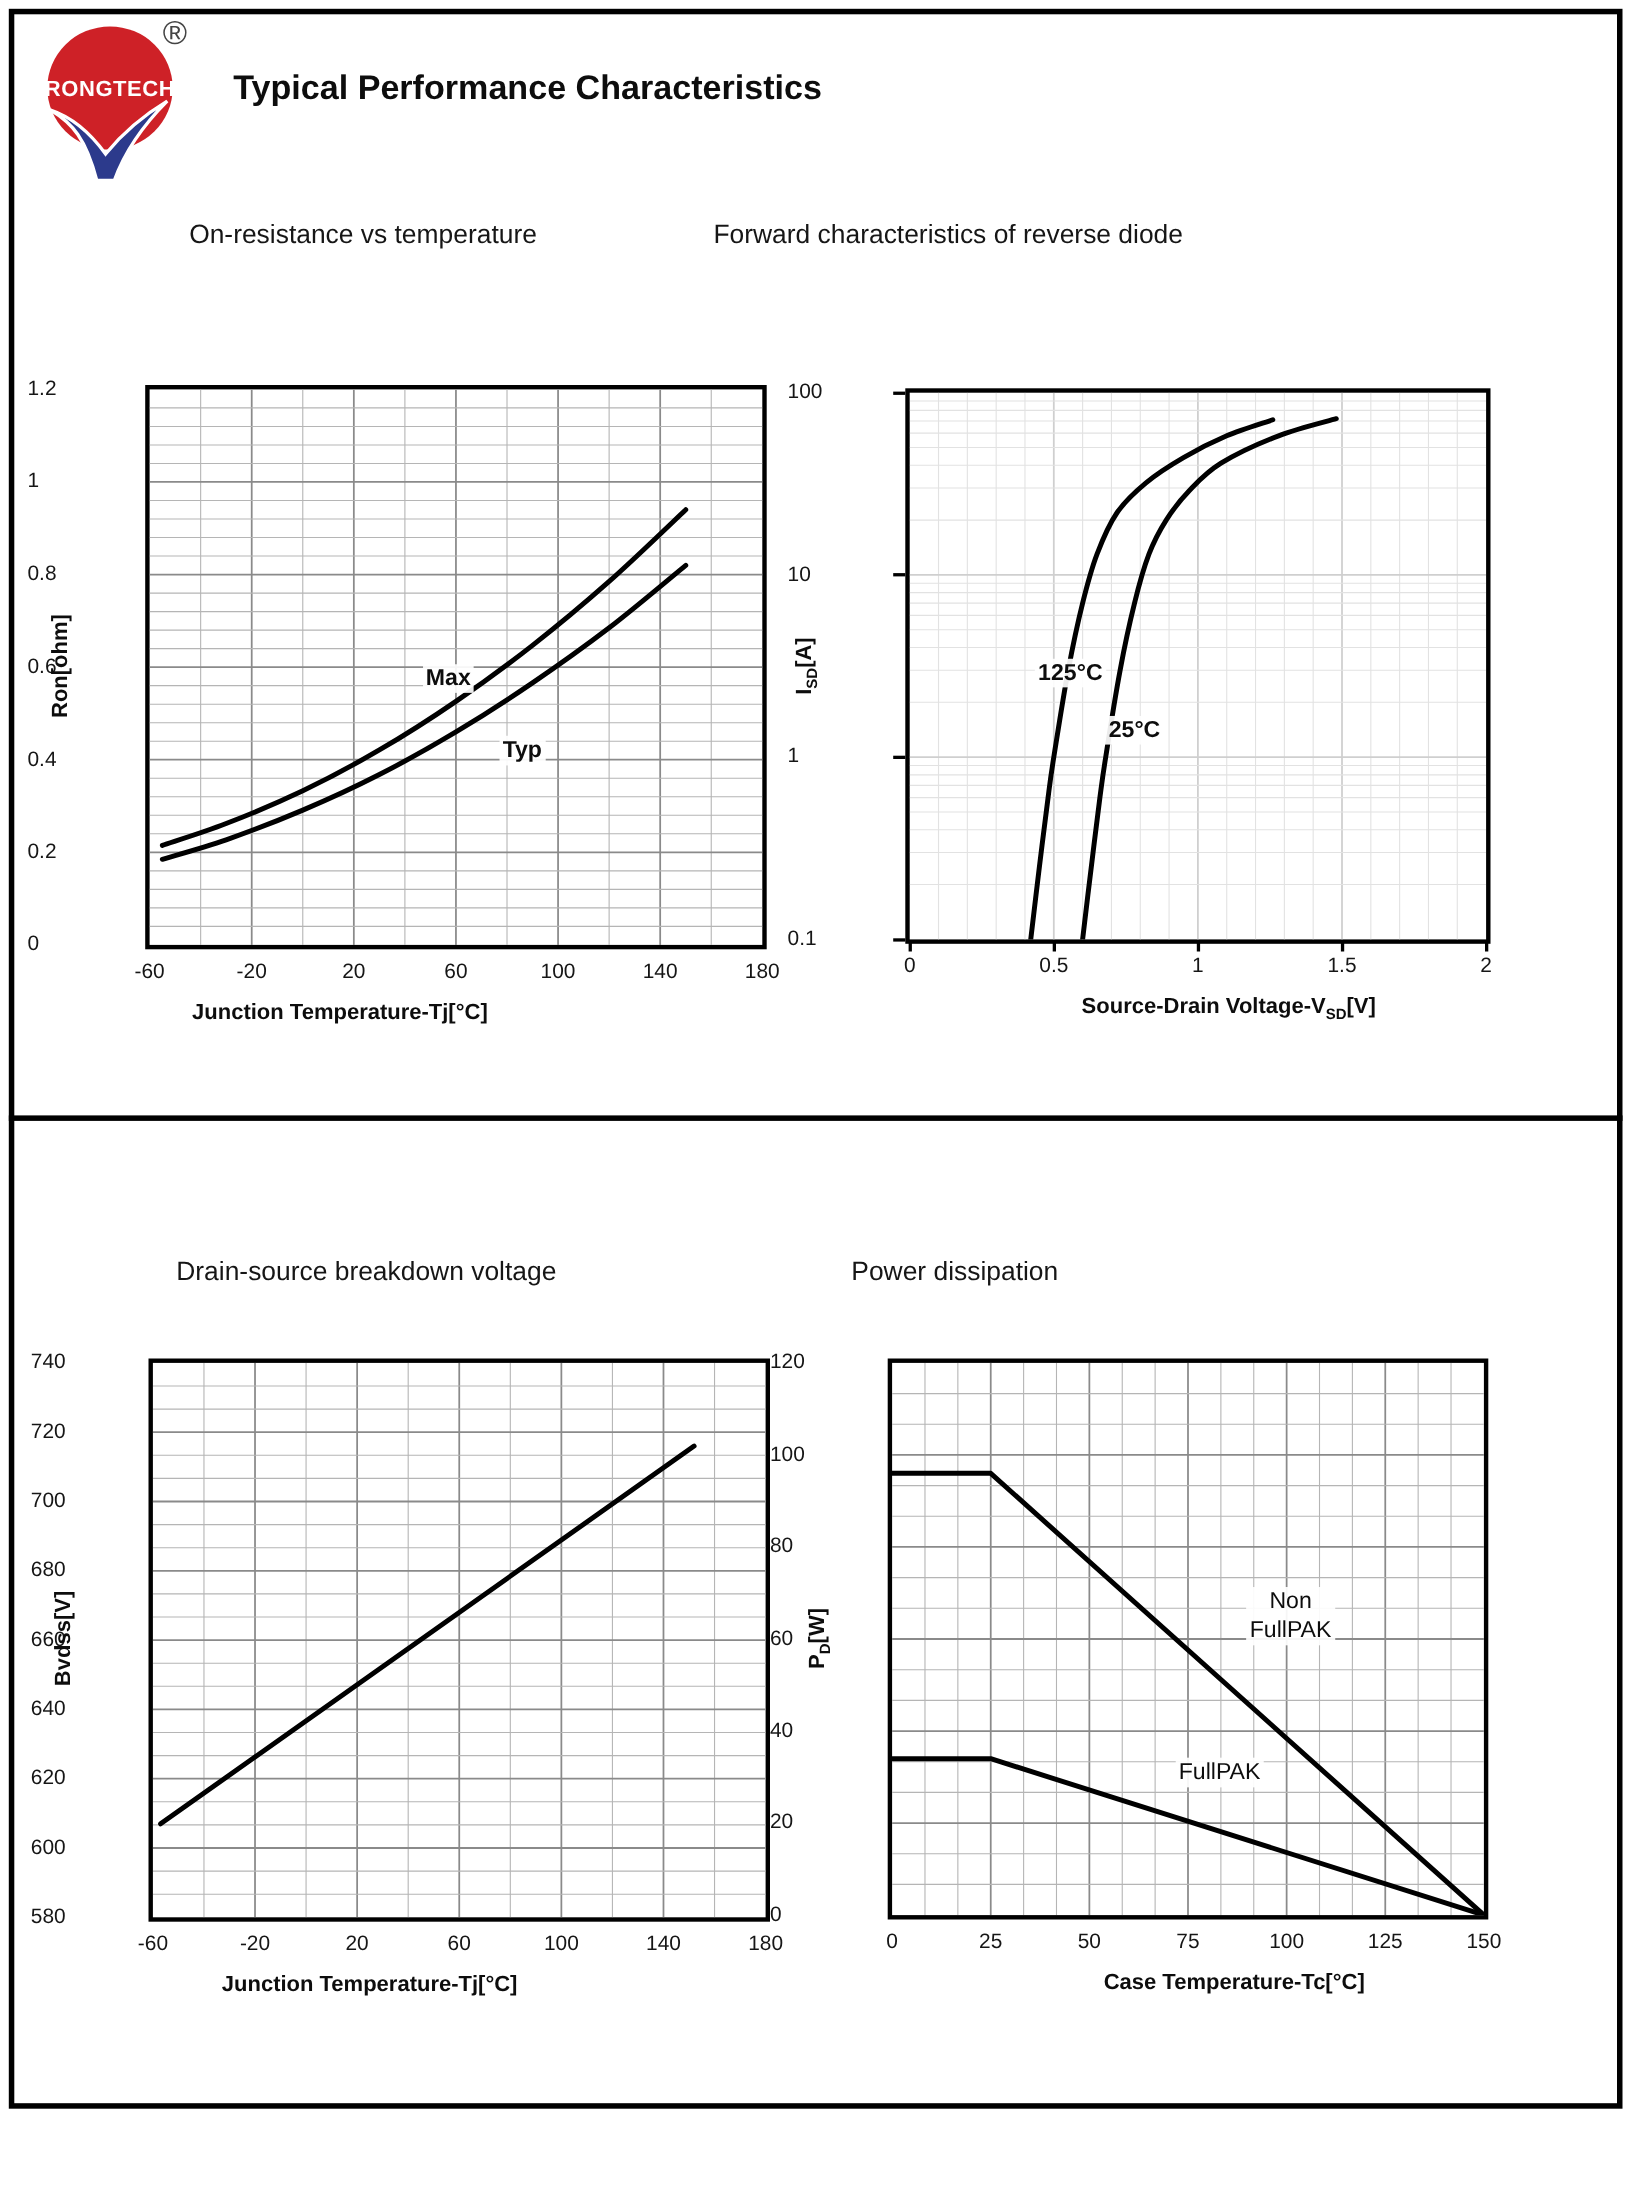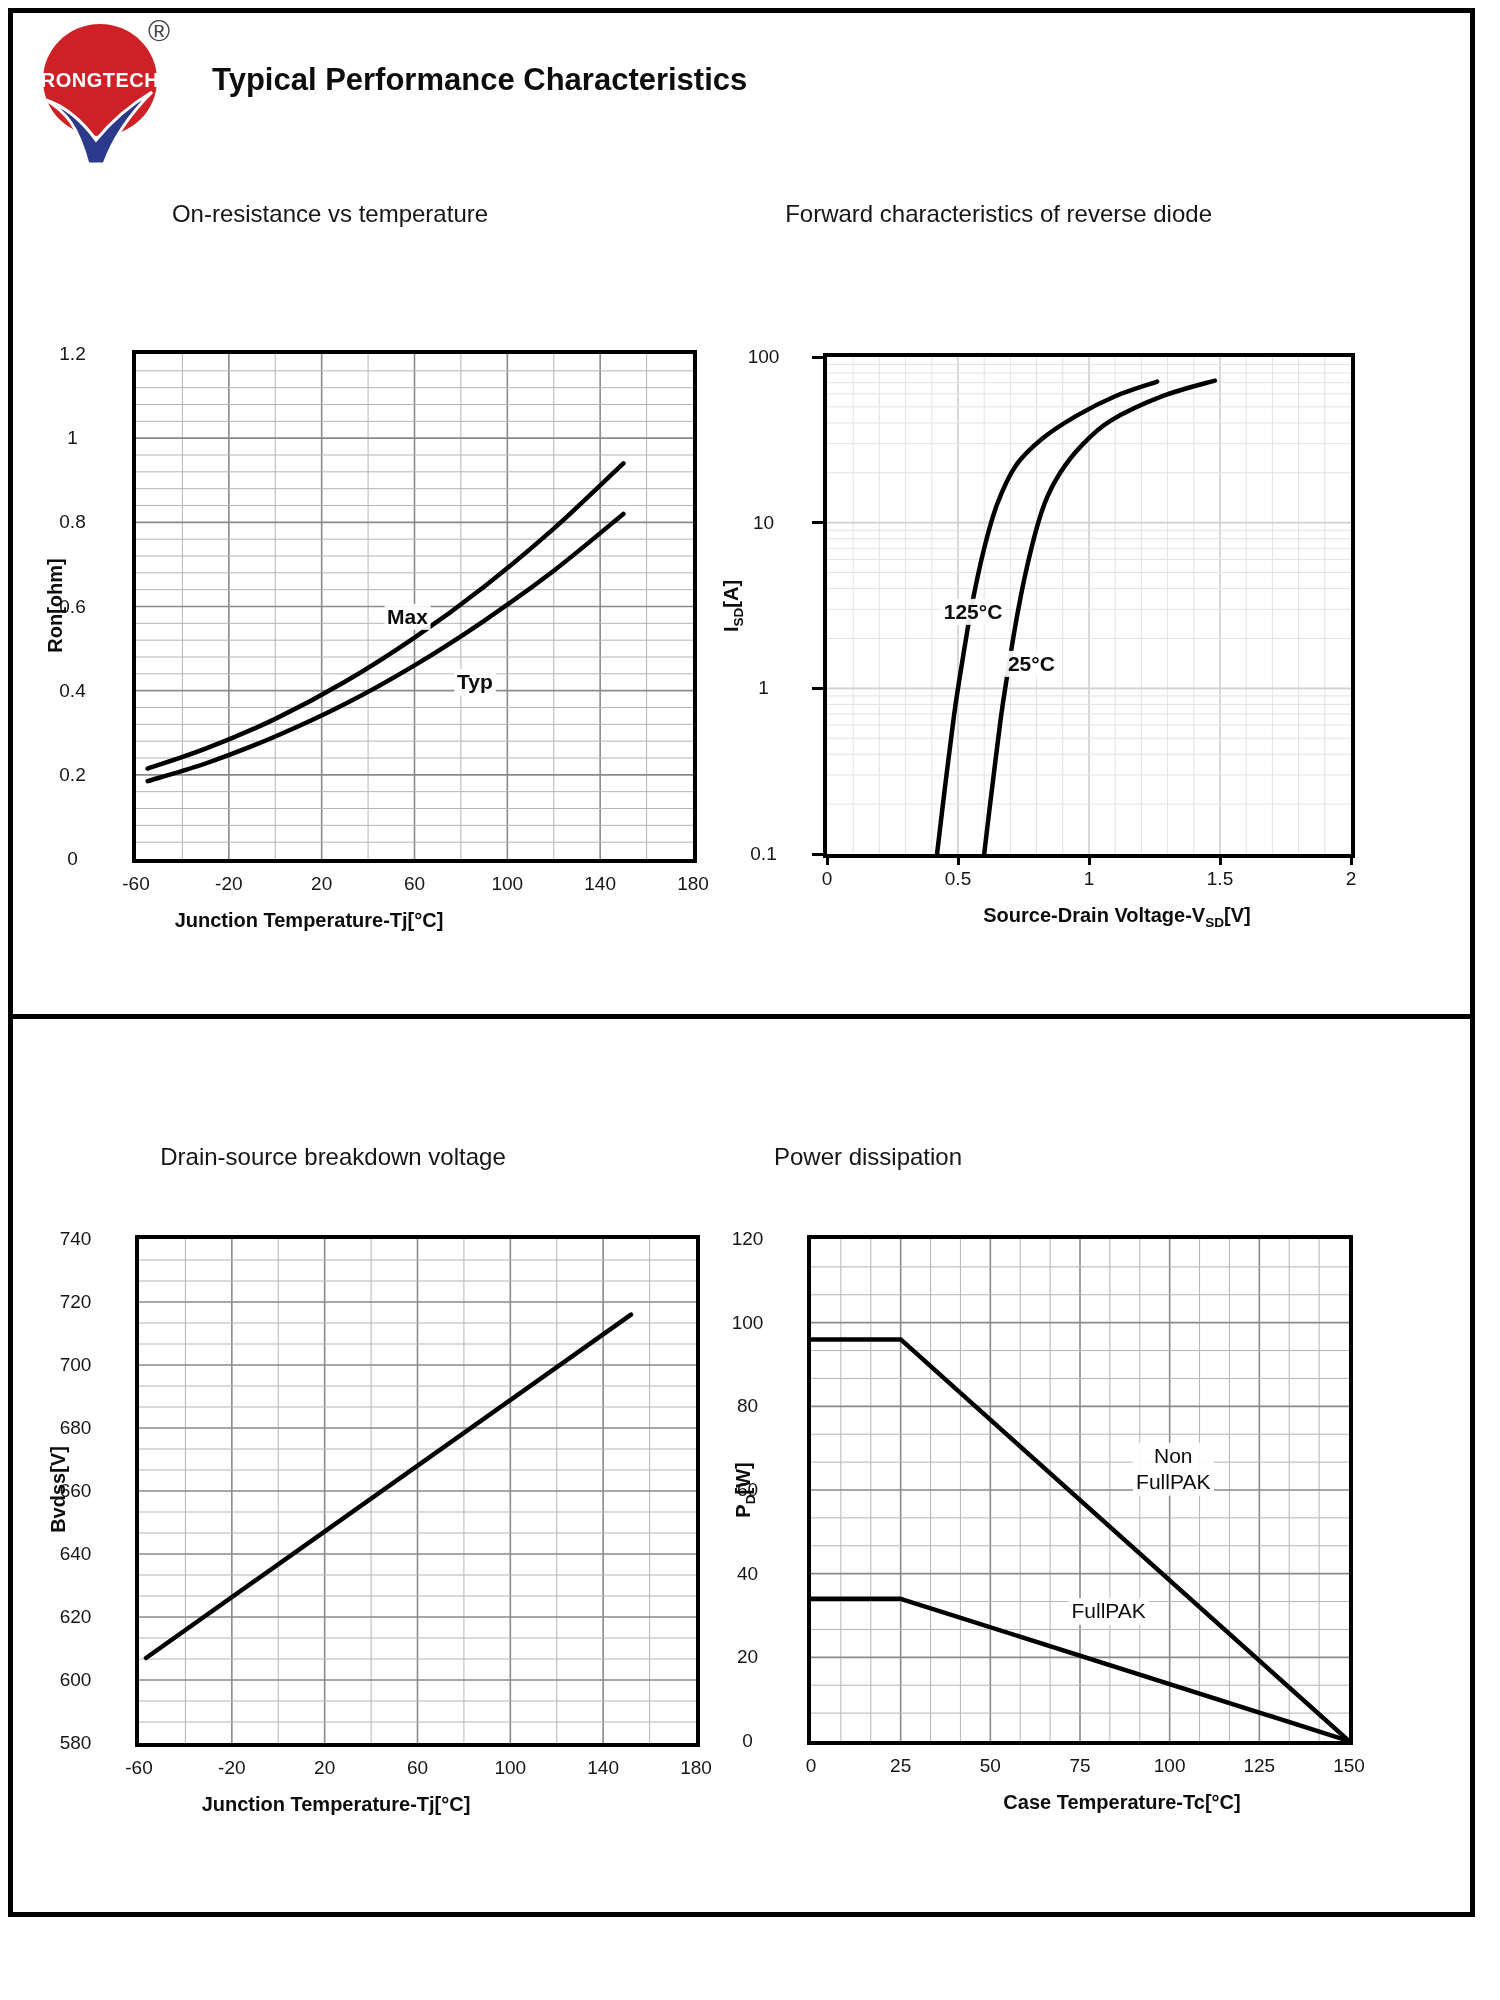--- a/index.html
+++ b/index.html
@@ -8,21 +8,21 @@
   .frame{position:absolute;left:8px;top:8px;width:1467px;height:1909px;
          border:5px solid #000;box-sizing:border-box;background:transparent;}
   .divider{position:absolute;left:8px;top:1014px;width:1467px;height:5px;background:#000;}
   .logo-wrap{position:absolute;left:28px;top:18px;width:170px;height:160px;}
   .reg{position:absolute;left:120px;top:-4px;font-size:30px;color:#444;font-weight:400;}
   .page-title{position:absolute;left:212px;top:62px;margin:0;font-size:31px;font-weight:bold;color:#0d0d0d;}
   .chart-title{position:absolute;width:700px;text-align:center;font-size:24px;color:#161616;}
   .plot{position:absolute;border:4px solid #000;background:#fff;box-sizing:border-box;}
   .plot svg{display:block;}
   .tick{position:absolute;font-size:19px;color:#161616;transform:translateX(-50%);}
-  .ytick{position:absolute;font-size:19px;width:95px;text-align:center;color:#161616;}
+  .ytick{position:absolute;font-size:19px;width:95px;text-align:left;color:#161616;}
   .axis-label{position:absolute;font-weight:bold;font-size:20px;color:#0d0d0d;}
   .xlabel{width:600px;text-align:center;}
   .ylabel{width:400px;text-align:center;transform:rotate(-90deg);}
   .anno{position:absolute;transform:translate(-50%,-50%);font-size:21px;
         background:rgba(255,255,255,0.92);padding:0 3px;white-space:pre-line;
         text-align:center;line-height:1.25;color:#0d0d0d;}
   .anno.b{font-weight:bold;}
   .stub{position:absolute;background:#000;}
   sub{font-size:68%;}
   .footer{position:absolute;left:14px;top:1930px;font-size:16px;line-height:20px;color:#222;}
@@ -107,21 +107,21 @@
         <div class="ytick" style="left: 25px; top: 595.5px;">0.6</div>
         <div class="ytick" style="left: 25px; top: 511.333px;">0.8</div>
         <div class="ytick" style="left: 25px; top: 427.167px;">1</div>
         <div class="ytick" style="left: 25px; top: 343px;">1.2</div>
         <div class="axis-label xlabel" style="left: 9px; top: 909px;">Junction Temperature-Tj[°C]</div>
         <div class="axis-label ylabel" style="left: -145px; top: 593.5px;">Ron[ohm]</div>
         <div class="anno b" style="left: 407.537px; top: 617.021px;">Max</div>
         <div class="anno b" style="left: 474.842px; top: 682.25px;">Typ</div>
       </div>
       <div class="">
-        <div class="chart-title" style="left: 512px; top: 200px; text-align: right;">Forward characteristics of reverse diode</div>
+        <div class="chart-title" style="left: 512px; top: 200px;">Forward characteristics of reverse diode</div>
         <div class="plot" style="left: 823px; top: 353px; width: 532px; height: 505px;">
           <svg width="524" height="497" viewBox="0 0 524 497">
             <line x1="26.200000000000003" y1="0" x2="26.200000000000003" y2="497" stroke="#e2e2e2" stroke-width="1"></line>
             <line x1="52.400000000000006" y1="0" x2="52.400000000000006" y2="497" stroke="#e2e2e2" stroke-width="1"></line>
             <line x1="78.60000000000001" y1="0" x2="78.60000000000001" y2="497" stroke="#e2e2e2" stroke-width="1"></line>
             <line x1="104.80000000000001" y1="0" x2="104.80000000000001" y2="497" stroke="#e2e2e2" stroke-width="1"></line>
             <line x1="131" y1="0" x2="131" y2="497" stroke="#cfcfcf" stroke-width="1.6"></line>
             <line x1="157.20000000000002" y1="0" x2="157.20000000000002" y2="497" stroke="#e2e2e2" stroke-width="1"></line>
             <line x1="183.4" y1="0" x2="183.4" y2="497" stroke="#e2e2e2" stroke-width="1"></line>
             <line x1="209.60000000000002" y1="0" x2="209.60000000000002" y2="497" stroke="#e2e2e2" stroke-width="1"></line>

